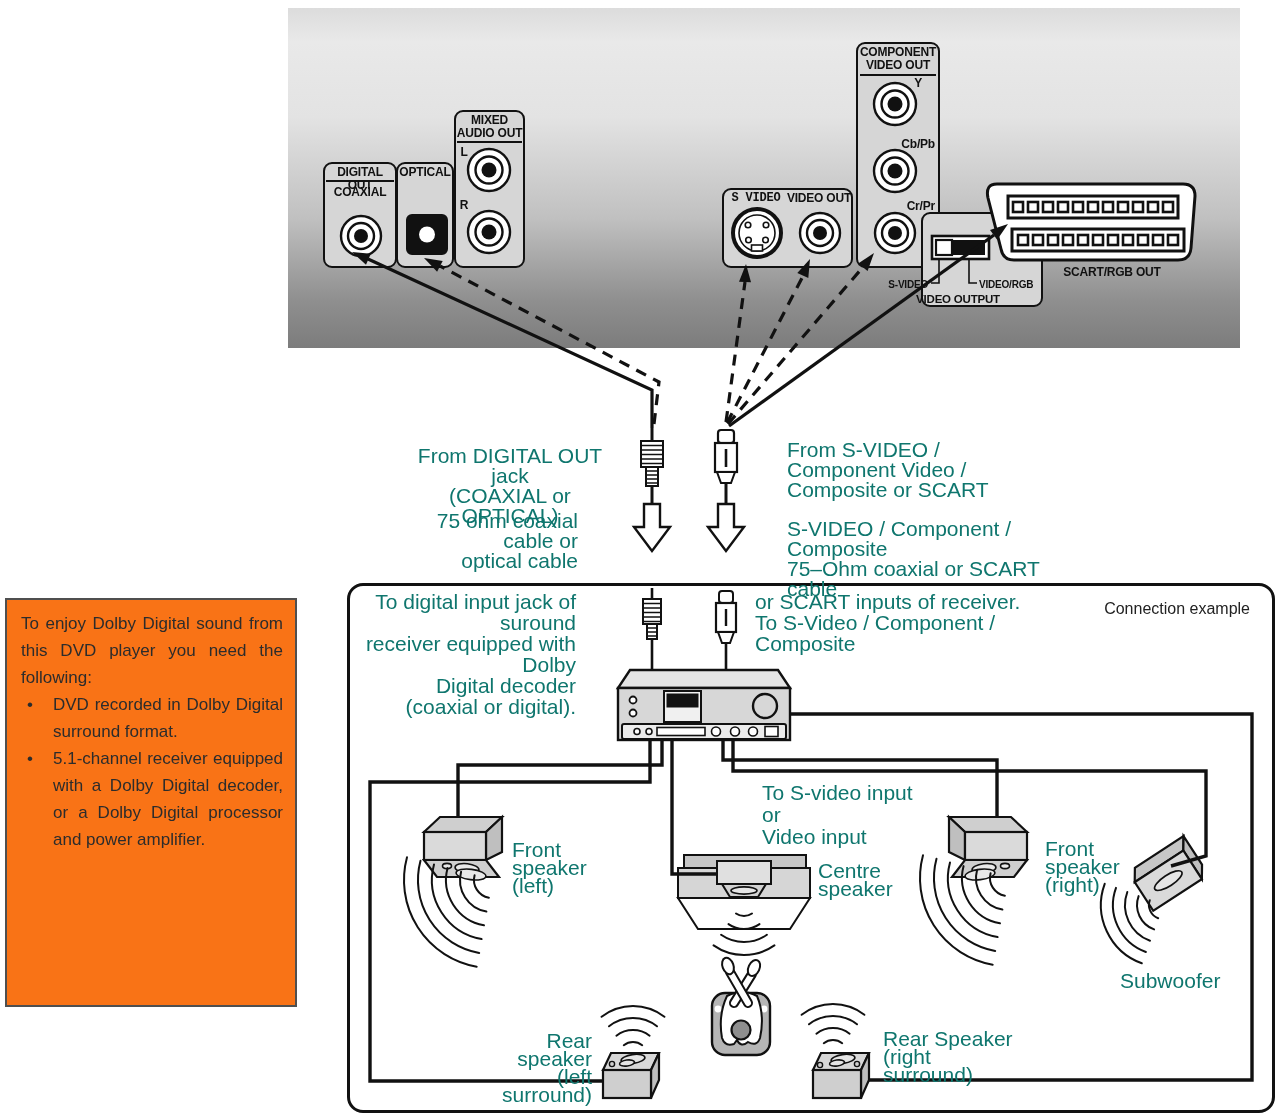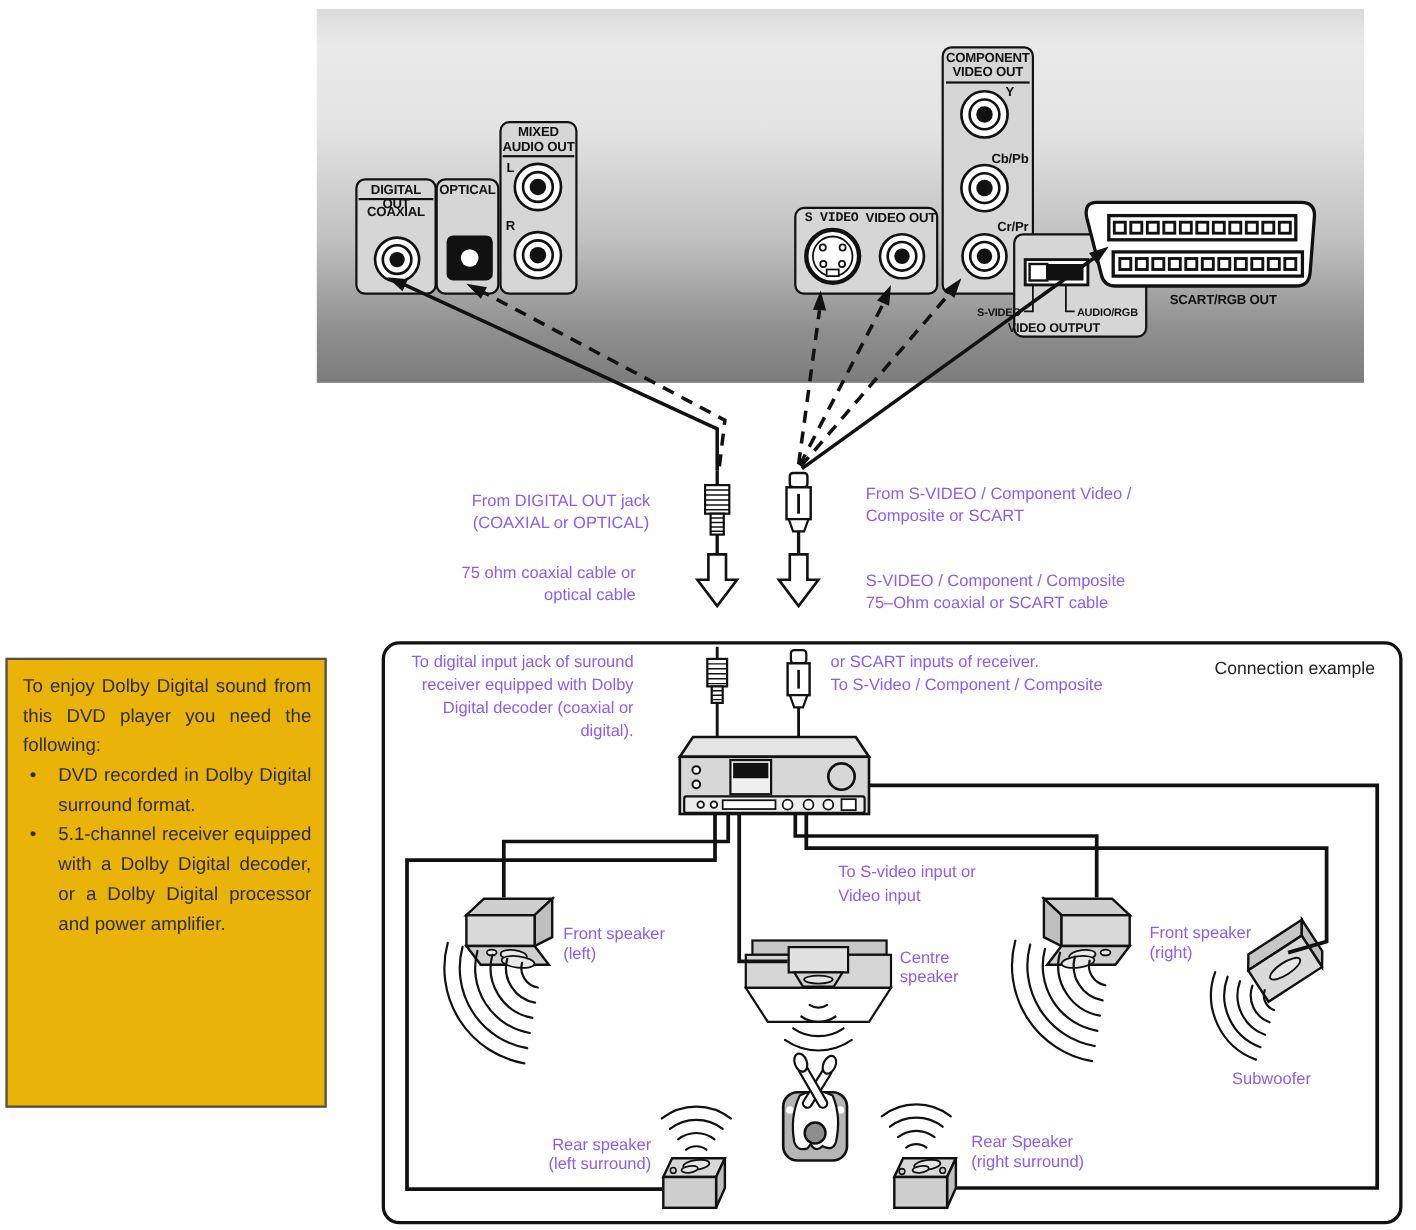--- a/index.html
+++ b/index.html
@@ -13,30 +13,30 @@
   .panel{background:#d6d6d6;border:2.5px solid #111;border-radius:9px;box-sizing:border-box;}
   .p-digital{left:323px;top:162px;width:74px;height:106px;}
   .p-optical{left:396px;top:162px;width:58px;height:106px;}
   .p-mixed{left:454px;top:110px;width:71px;height:158px;}
   .p-svideo{left:722px;top:188px;width:131px;height:80px;}
   .p-component{left:856px;top:42px;width:84px;height:226px;}
   .p-vout{left:921px;top:212px;width:122px;height:95px;}
   .sep{background:#111;height:2px;}
   
   .plbl{font-weight:bold;font-size:12px;line-height:12.5px;text-align:center;color:#111;letter-spacing:-0.2px;}
-  .lbl{font-size:15px;line-height:20px;color:#8b5cf6;}
+  .lbl{font-size:21px;line-height:20px;color:#0f766e;}
   .lbl3{line-height:21px;}
   .r{text-align:right;}
   .c{text-align:center;}
   svg.art{left:0;top:0;pointer-events:none;}
   
   .conn-box{left:347px;top:583px;width:928px;height:530px;border:3px solid #111;border-radius:16px;box-sizing:border-box;background:#fff;}
   .conn-title{font-weight:normal;font-size:16px;}
   
-  .note-box{left:5px;top:598px;width:292px;height:409px;background:#eab308;border:2px solid #4f4f4f;
+  .note-box{left:5px;top:598px;width:292px;height:409px;background:#f97316;border:2px solid #4f4f4f;
     box-sizing:border-box;padding:10px 12px 10px 14px;font-size:17px;line-height:27px;color:#2c2c2c;text-align:justify;}
   .note-box p{margin:0;}
   .note-box ul{margin:0;padding:0;list-style:none;}
   .note-box li{position:relative;padding-left:32px;text-align:justify;}
   .note-box li::before{content:"•";position:absolute;left:6px;}
   .z2{z-index:2;} .z3{z-index:3;}
 </style>
 </head>
 <body>
 
@@ -359,21 +359,21 @@
   <div class="abs plbl z3" style="left:786px;top:192px;width:66px;">VIDEO OUT</div>
   <div class="abs plbl z3" style="left:858px;top:46px;width:80px;">
     <div>COMPONENT</div>
     <div>VIDEO OUT</div>
   </div>
   <div class="abs sep z3" style="left:860px;top:74px;width:76px;"></div>
   <div class="abs plbl r z3" style="left:892px;top:77px;width:30px;">Y</div>
   <div class="abs plbl r z3" style="left:890px;top:138px;width:45px;">Cb/Pb</div>
   <div class="abs plbl r z3" style="left:890px;top:200px;width:45px;">Cr/Pr</div>
   <div class="abs plbl r z3" style="left:884px;top:279px;width:44px;font-size:10px;">S-VIDEO</div>
-  <div class="abs plbl z3" style="left:979px;top:279px;width:64px;font-size:10px;text-align:left;">AUDIO/RGB</div>
+  <div class="abs plbl z3" style="left:979px;top:279px;width:64px;font-size:10px;text-align:left;">VIDEO/RGB</div>
   <div class="abs plbl z3" style="left:908px;top:293px;width:100px;font-size:11.5px;">VIDEO OUTPUT</div>
   <div class="abs plbl z3" style="left:1050px;top:266px;width:100px;font-size:12px;margin-left:12px;">SCART/RGB OUT</div>
 
   <div class="abs lbl c z3" style="left:412px;top:446px;width:196px;">
     <div>From DIGITAL OUT jack</div>
     <div>(COAXIAL or OPTICAL)</div>
   </div>
   <div class="abs lbl r z3" style="left:400px;top:511px;width:178px;">
     <div>75 ohm coaxial cable or</div>
     <div>optical cable</div>

